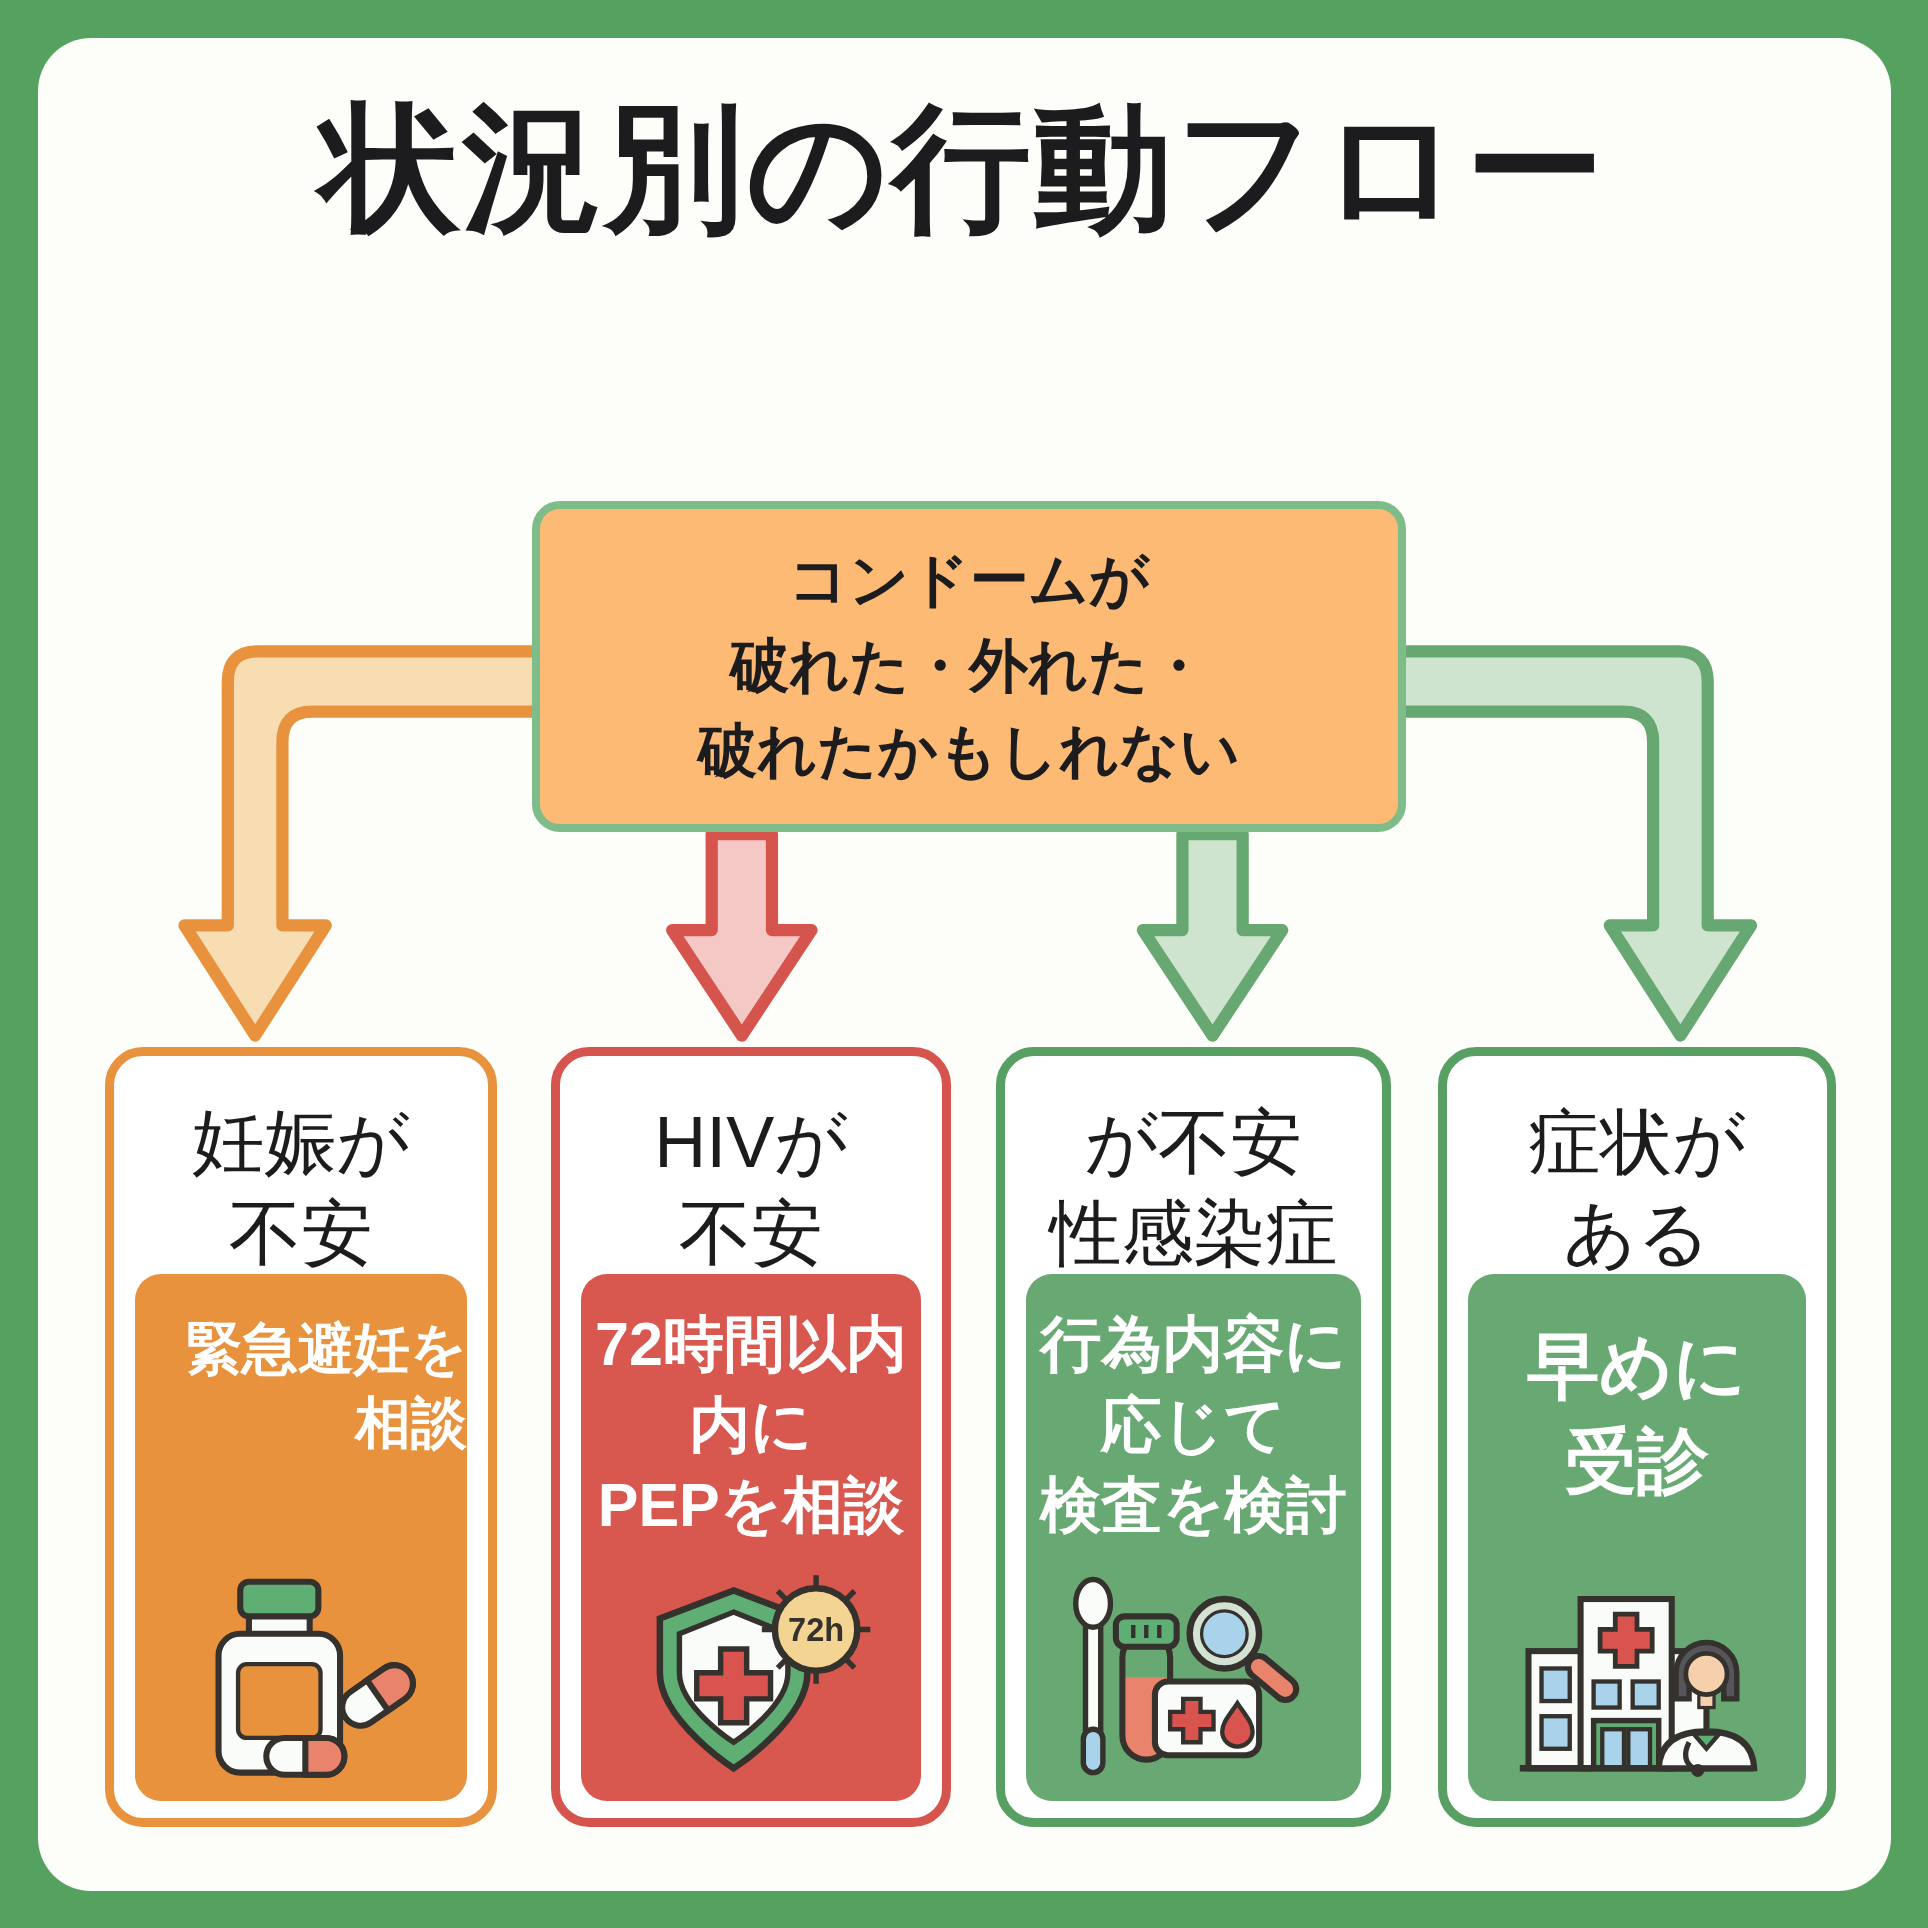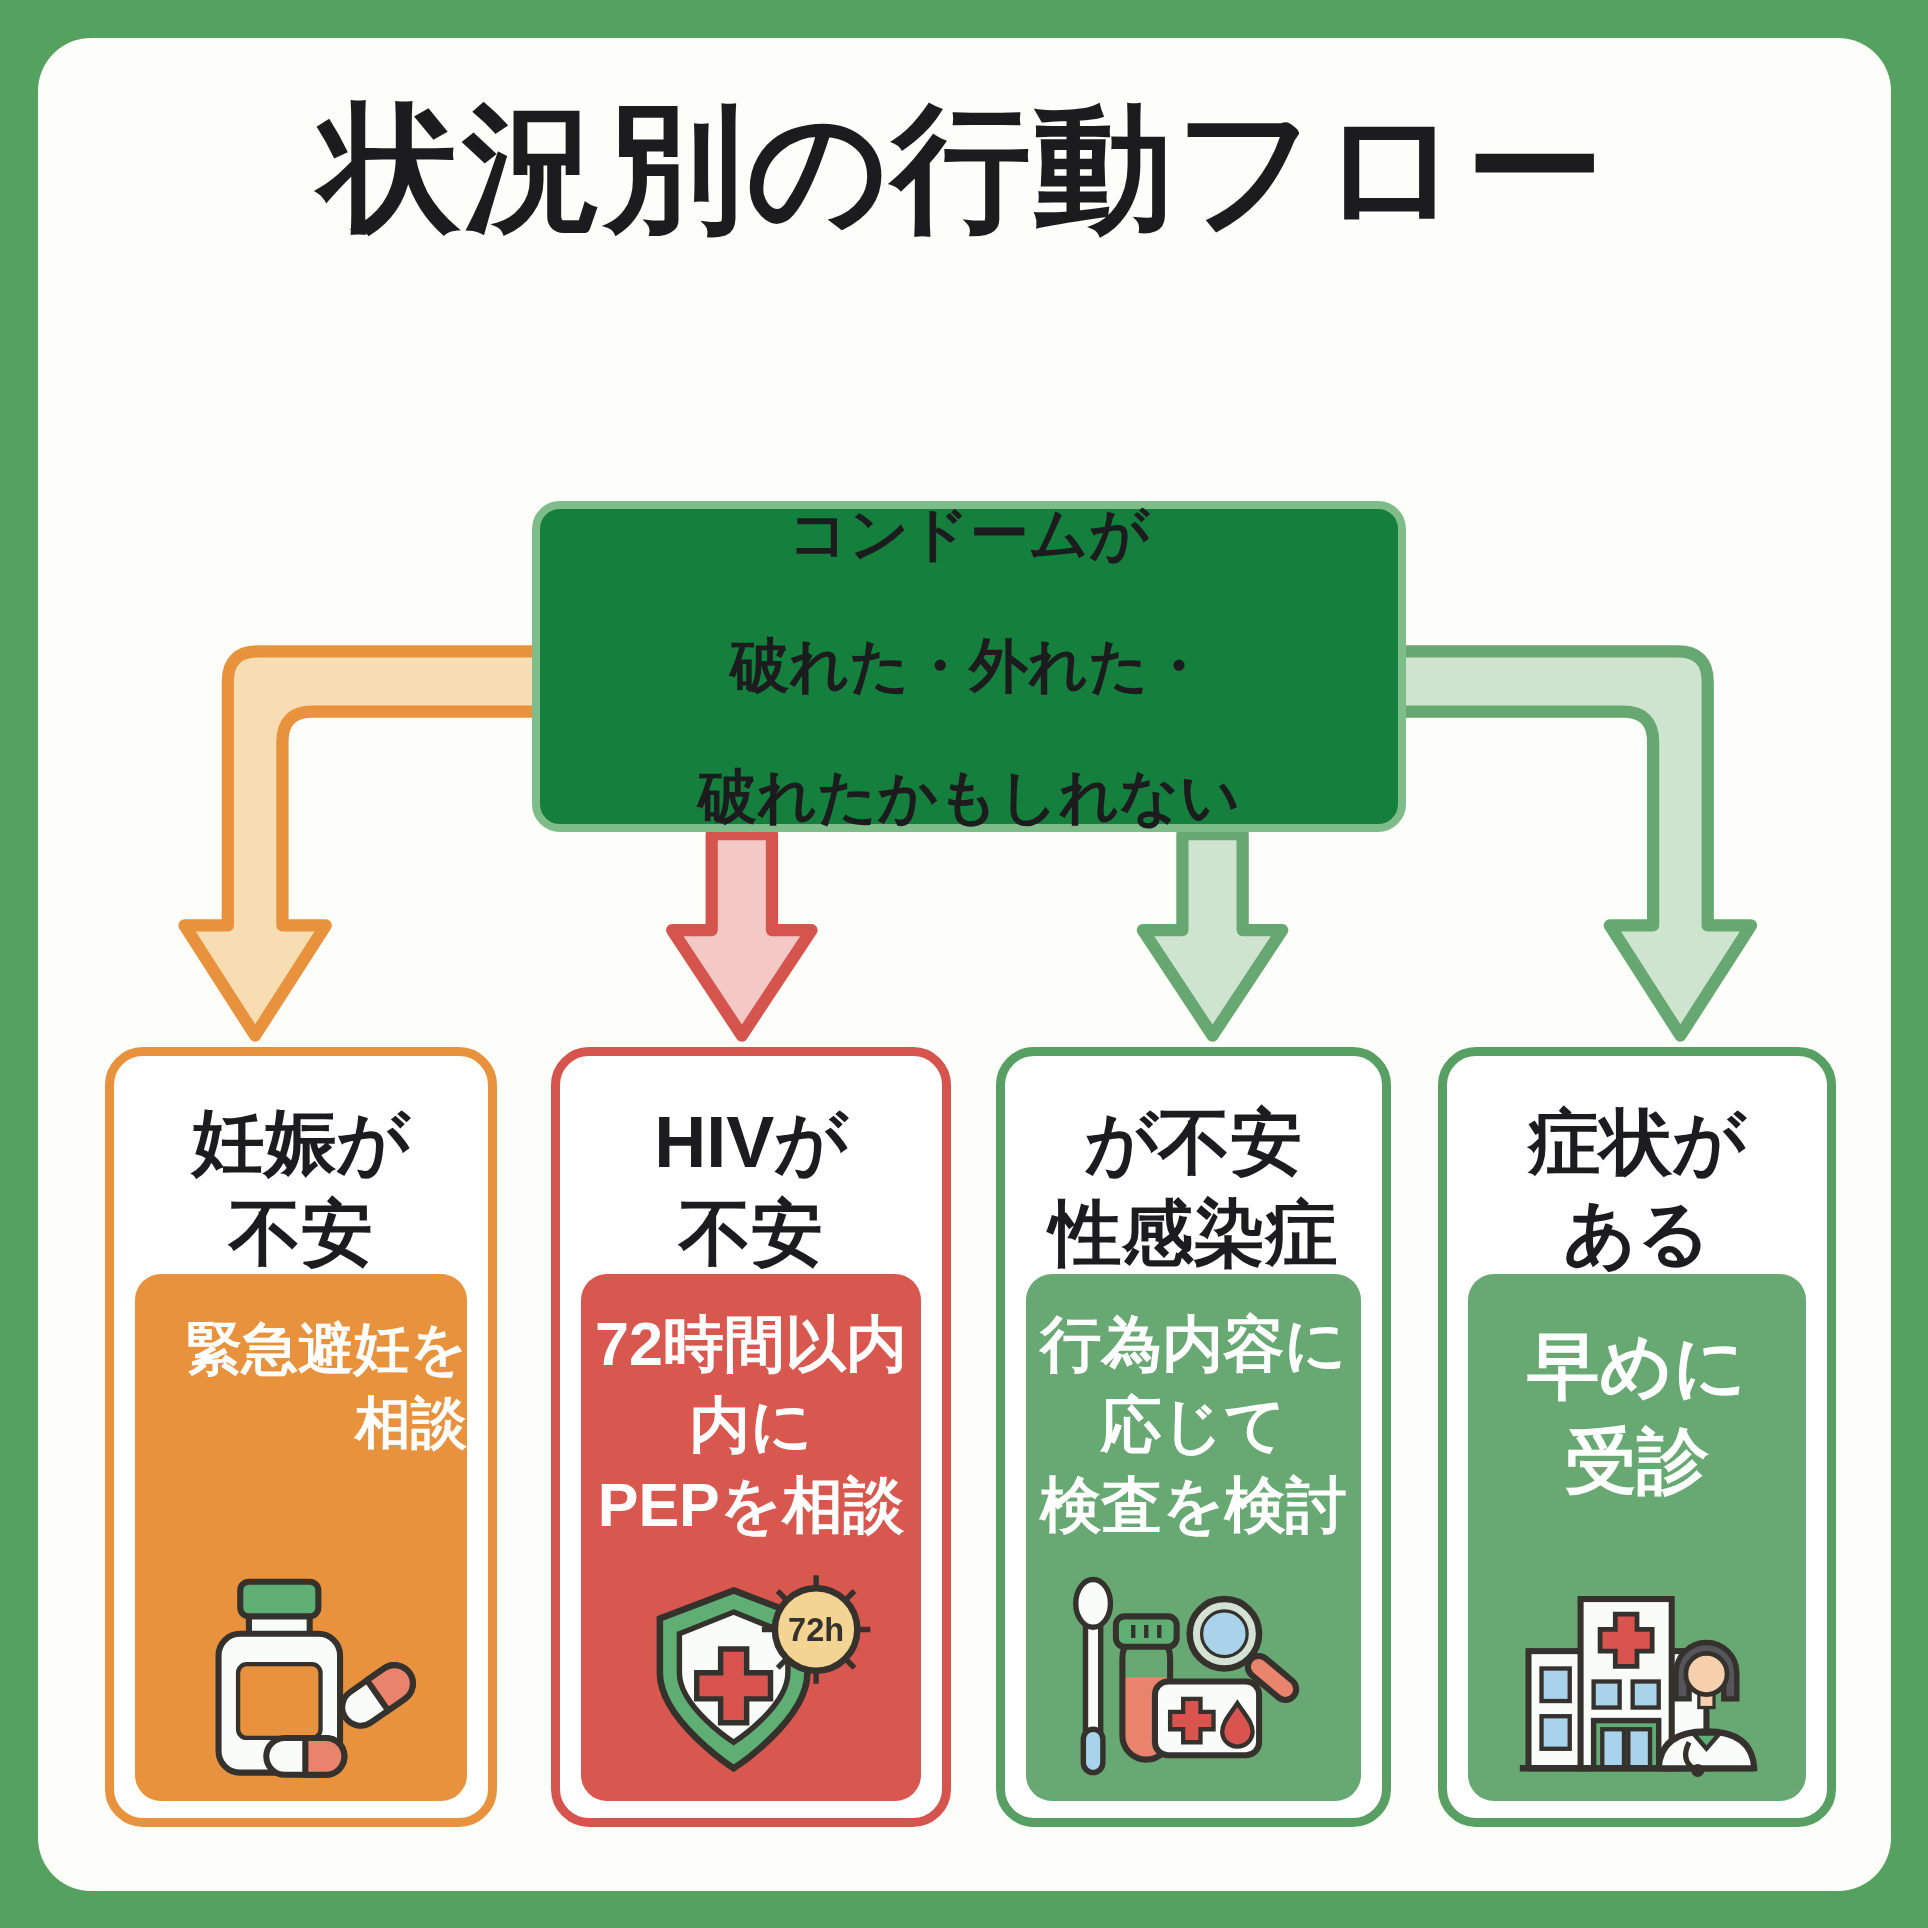--- a/index.html
+++ b/index.html
@@ -20,30 +20,30 @@
   .panel{position:absolute;left:38px;top:38px;width:1853px;height:1853px;
     background:var(--panel-white);border-radius:53px;}
   .title{position:absolute;left:0;top:87px;width:1928px;text-align:center;
     font-size:139px;font-weight:900;line-height:1.16;letter-spacing:2.8px;color:var(--ink);}
   .arrows{position:absolute;left:0;top:0;z-index:1;}
   .arrow{stroke-width:13;stroke-linejoin:round;}
   .arrow-orange{fill:var(--orange-arrow-fill);stroke:var(--orange);}
   .arrow-red{fill:var(--red-arrow-fill);stroke:var(--red);}
   .arrow-green{fill:var(--green-arrow-fill);stroke:var(--green-arrow-stroke);}
   .root-box{position:absolute;left:532px;top:501px;width:874px;height:331px;
-    box-sizing:border-box;background:#15803d;border:8.5px solid var(--box-border-green);
+    box-sizing:border-box;background:#fdba74;border:8.5px solid var(--box-border-green);
     border-radius:28px;z-index:2;display:flex;flex-direction:column;justify-content:center;
-    align-items:center;text-align:center;font-size:59px;font-weight:900;line-height:1.45;gap:46px;}
+    align-items:center;text-align:center;font-size:59px;font-weight:900;line-height:1.45;}
   .card{position:absolute;top:1047px;height:780px;box-sizing:border-box;background:#ffffff;
     border-radius:38px;border:9.4px solid;z-index:2;}
   .card.c0{left:105px;width:392px;border-color:var(--orange);}
   .card.c1{left:551px;width:400px;border-color:var(--red);}
   .card.c2{left:996px;width:395px;border-color:var(--green-border);}
   .card.c3{left:1438px;width:398px;border-color:var(--green-border);}
-  .card-header{margin-top:41px;text-align:center;font-size:72px;font-weight:700;
+  .card-header{margin-top:41px;text-align:center;font-size:72px;font-weight:400;
     line-height:1.26;color:var(--ink);}
   .action-box{position:absolute;left:21px;right:21px;top:218px;height:527px;
     border-radius:26px;color:#fff;text-align:center;font-weight:900;}
   .c0 .action-box{background:var(--orange);text-align:right;}
   .c1 .action-box{background:var(--red-box-fill);}
   .c2 .action-box,.c3 .action-box{background:var(--green-box-fill);}
   .action-text{padding-top:30px;font-size:61px;line-height:1.32;}
   .c0 .action-text{font-size:56px;padding-top:38px;}
   .c3 .action-text{font-size:72px;padding-top:45px;}
   .icon-svg{position:absolute;left:50%;transform:translateX(-50%);bottom:11.3px;height:217px;}

